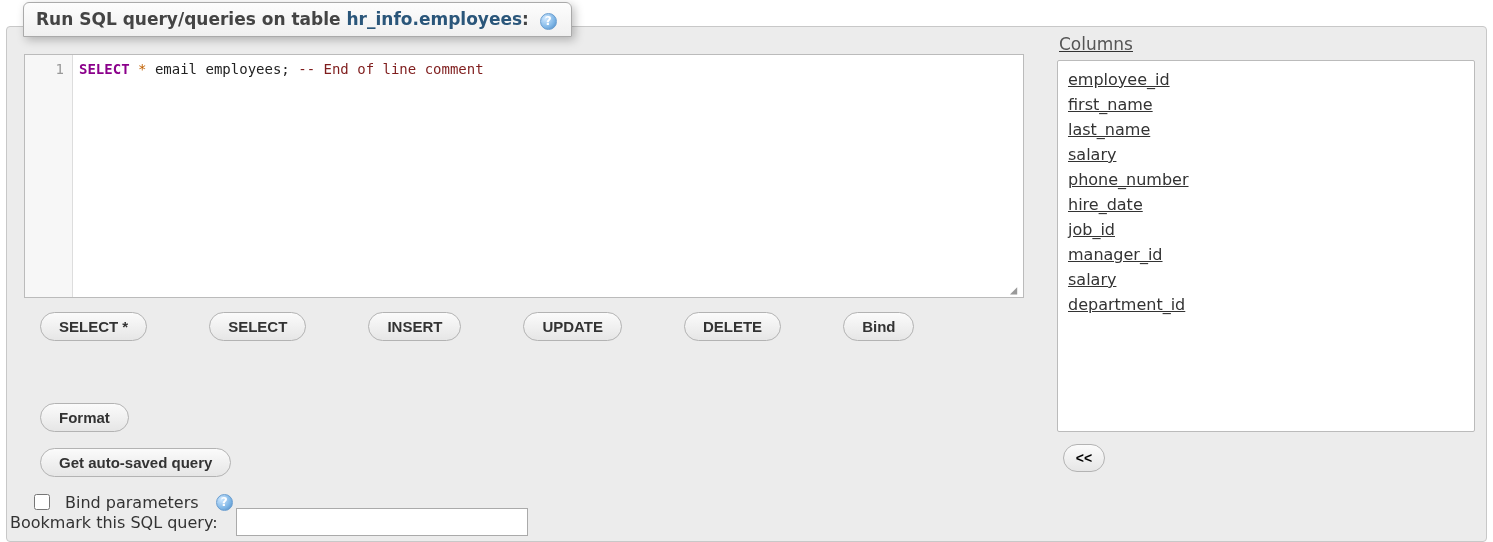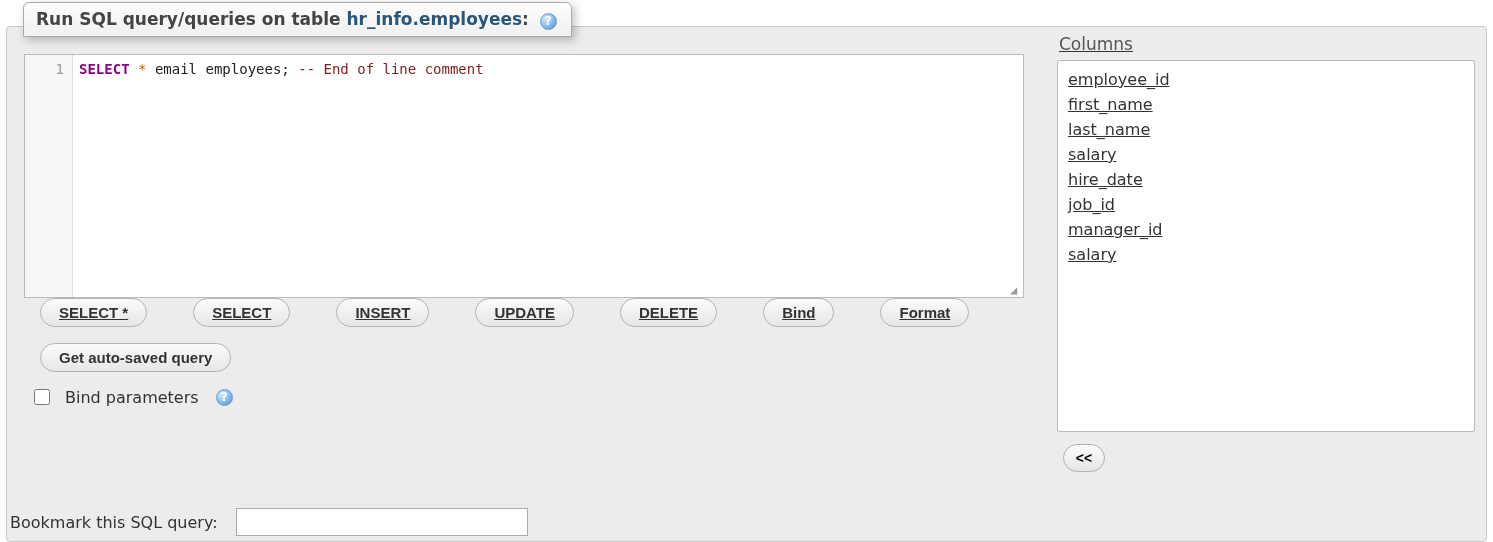--- a/index.html
+++ b/index.html
@@ -111,26 +111,25 @@
     bottom: 1px;
     width: 12px;
     height: 12px;
     cursor: nwse-resize;
     color: #999;
     font-size: 12px;
     line-height: 12px;
   }
 
   .button-row {
-    margin-top: 0;
+    margin-top: 14px;
     margin-left: 22px;
     display: flex;
-    gap: 46px;
+    gap: 62px;
     flex-wrap: wrap;
-    text-decoration: underline;
   }
   .button-row-2 {
     margin-top: 16px;
     margin-left: 22px;
   }
   .pill-btn {
     display: inline-block;
     padding: 5px 18px;
     font-size: 15px;
     font-weight: bold;
@@ -274,23 +273,25 @@
 
   </div>
 
   <div class="right-area">
     <div class="columns-title">Columns</div>
     <div class="columns-box">
       <div class="col-item">employee_id</div>
       <div class="col-item">first_name</div>
       <div class="col-item">last_name</div>
       <div class="col-item">salary</div>
+      <div class="col-item">phone_number</div>
       <div class="col-item">hire_date</div>
       <div class="col-item">job_id</div>
       <div class="col-item">manager_id</div>
       <div class="col-item">salary</div>
+      <div class="col-item">department_id</div>
     </div>
     <div class="insert-btn-wrap">
       <button class="insert-btn">&lt;&lt;</button>
     </div>
   </div>
 
 </div>
 
 </body></html>

